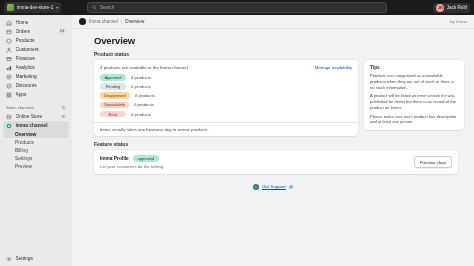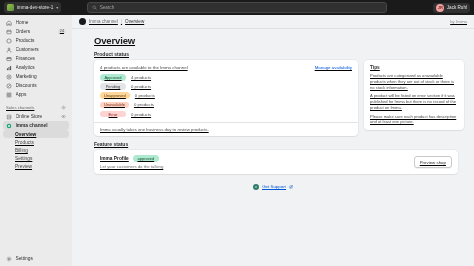--- a/index.html
+++ b/index.html
@@ -40,21 +40,21 @@
   .topright { display: flex; align-items: center; gap: 3px; margin-left: auto; }
   .user-chip { display: flex; align-items: center; gap: 2.5px; padding: 1px 3px; border-radius: 3px; background: #303030; }
   .avatar {
     width: 8px; height: 8px; border-radius: 50%;
     background: #f1a2a2; color: #7a2b2b; font-size: 4px;
     display: flex; align-items: center; justify-content: center; font-weight: bold;
   }
   .user-name { color: #e3e3e3; font-size: 4.6px; white-space: nowrap; }
 
   
-  .body { flex: 1 1 auto; display: flex; min-height: 0; text-decoration: underline; }
+  .body { flex: 1 1 auto; display: flex; min-height: 0; }
 
   
   .sidebar {
     width: 72px; flex: 0 0 72px;
     background: #ebebeb;
     display: flex; flex-direction: column;
     padding: 3px 3px 0 3px;
     font-size: 4.8px;
   }
   .nav-item {

